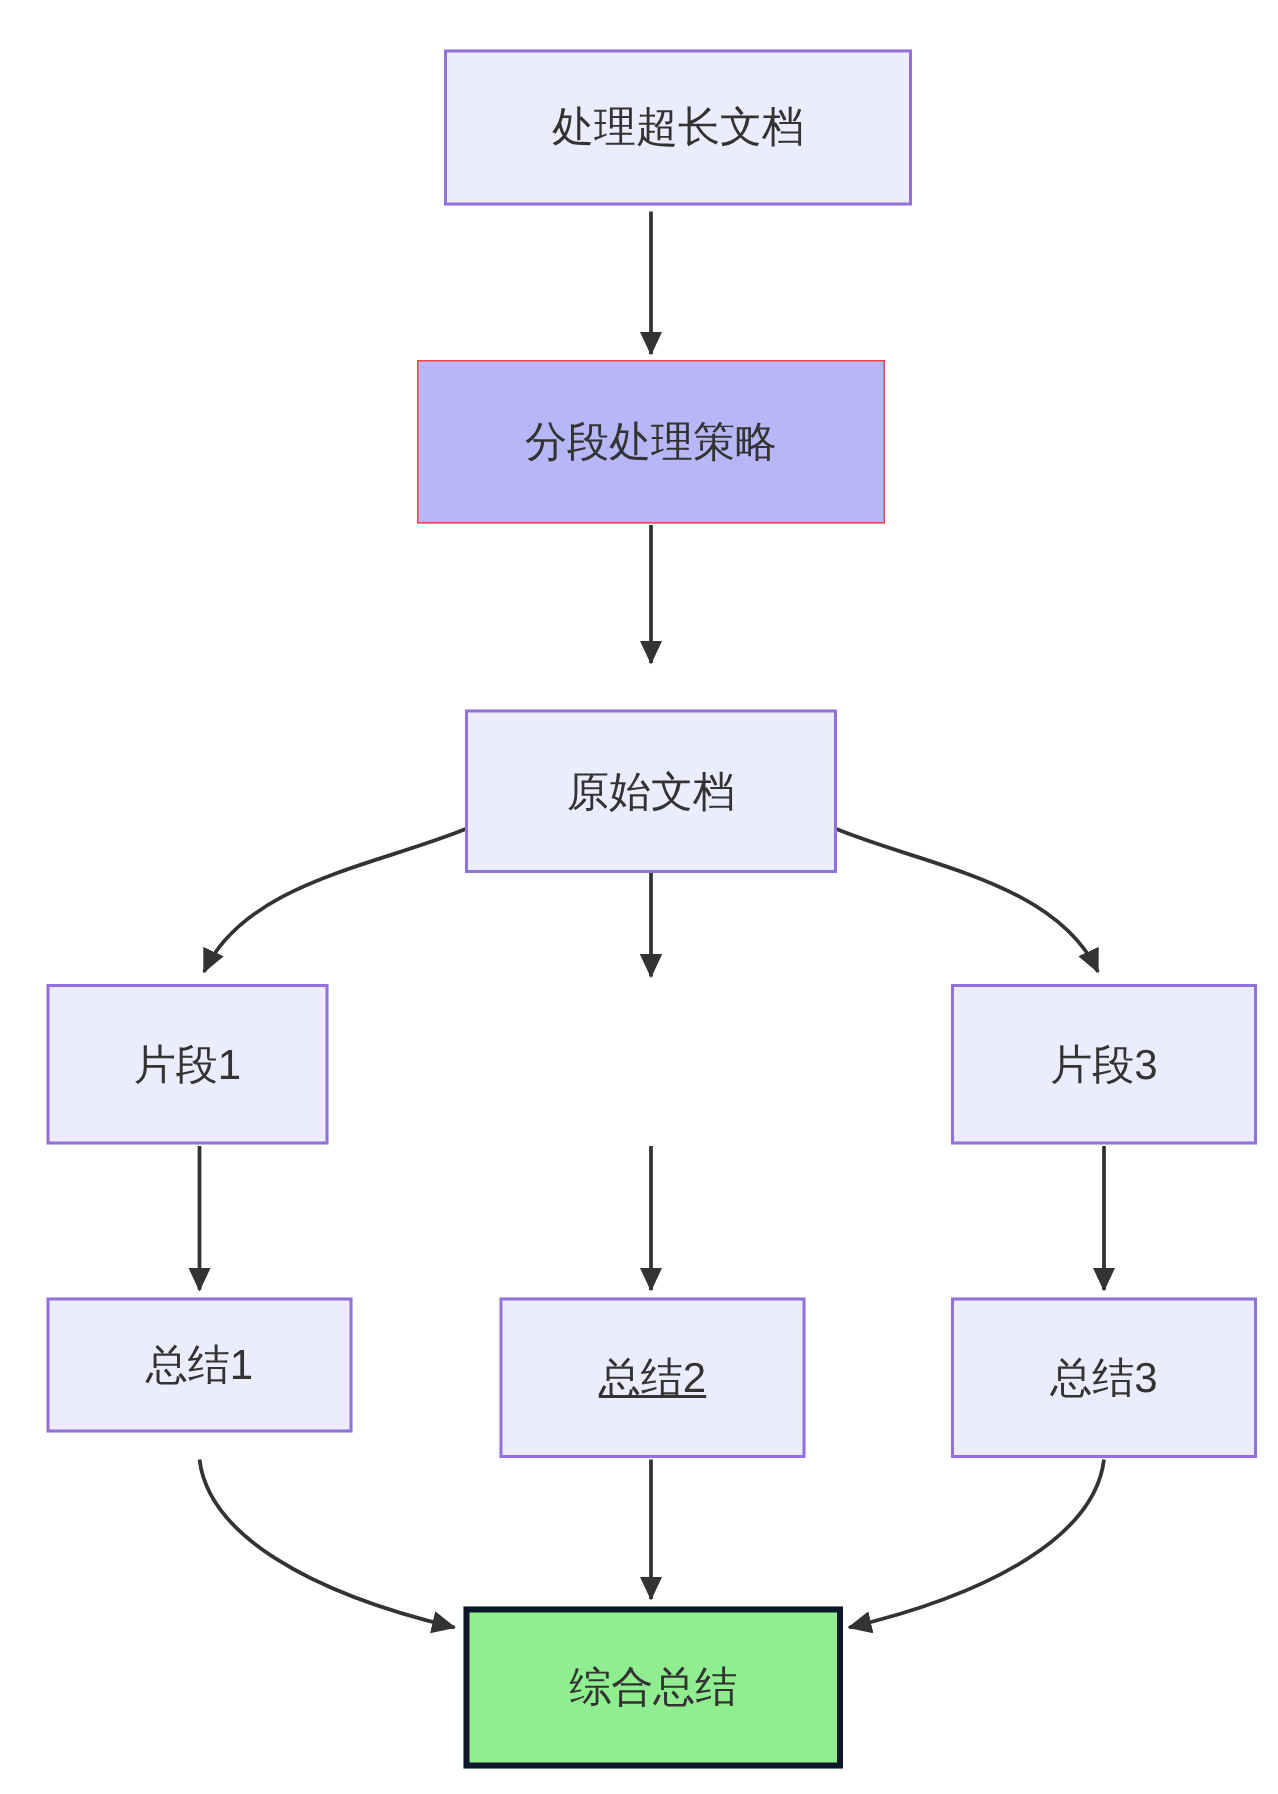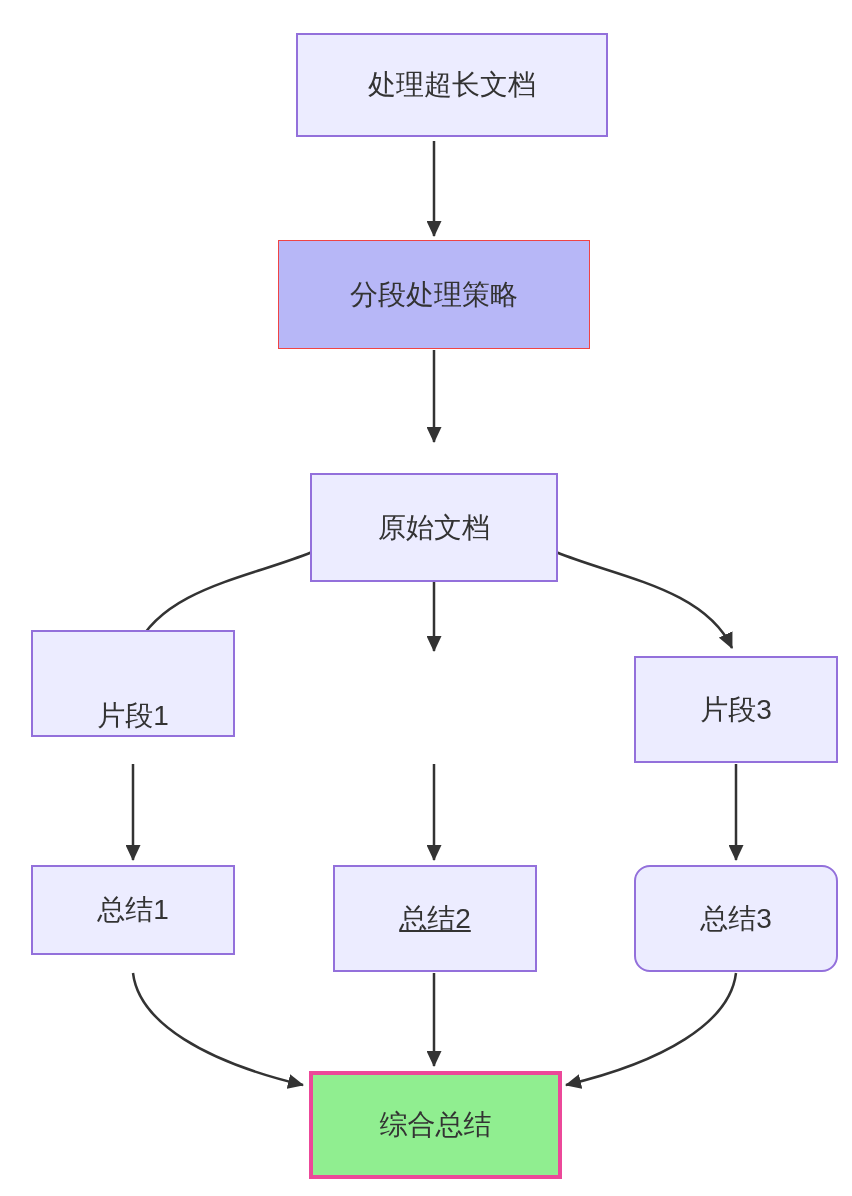--- a/index.html
+++ b/index.html
@@ -33,32 +33,32 @@
     text-align: center;
     background: #ECECFF;
     border: 2px solid #9370DB;
   }
   .node.highlight-purple {
     background: #B7B7F7;
     border: 1px solid #ef4444;
   }
   .node.highlight-green {
     background: #90EE90;
-    border: 4px solid #ec4899;
+    border: 4px solid #0f172a;
   }
   
   .n-a  { left: 278px; top: 33px;   width: 312px; height: 104px; margin-left: 18px; }
   .n-b  { left: 278px; top: 240px;  width: 312px; height: 109px; }
   .n-c  { left: 310px; top: 447px;  width: 248px; height: 109px; margin-top: 26px; }
-  .n-d1 { left: 31px;  top: 630px;  width: 204px; height: 107px; align-items: flex-end; }
+  .n-d1 { left: 31px;  top: 656px;  width: 188px; height: 107px; }
   .n-d2 { left: 333px; top: 656px;  width: 204px; height: 107px; }
   .n-d3 { left: 634px; top: 656px;  width: 204px; height: 107px; }
   .n-e1 { left: 31px;  top: 865px;  width: 204px; height: 90px; text-align: right; }
   .n-e2 { left: 333px; top: 865px;  width: 204px; height: 107px; text-decoration: underline; }
-  .n-e3 { left: 634px; top: 865px;  width: 204px; height: 107px; border-radius: 16px; }
+  .n-e3 { left: 634px; top: 865px;  width: 204px; height: 107px; }
   .n-f  { left: 309px; top: 1071px; width: 253px; height: 108px; }
   .edge-path {
     fill: none;
     stroke: #333333;
     stroke-width: 2.5px;
   }
 </style>
 </head>
 <body>
 

